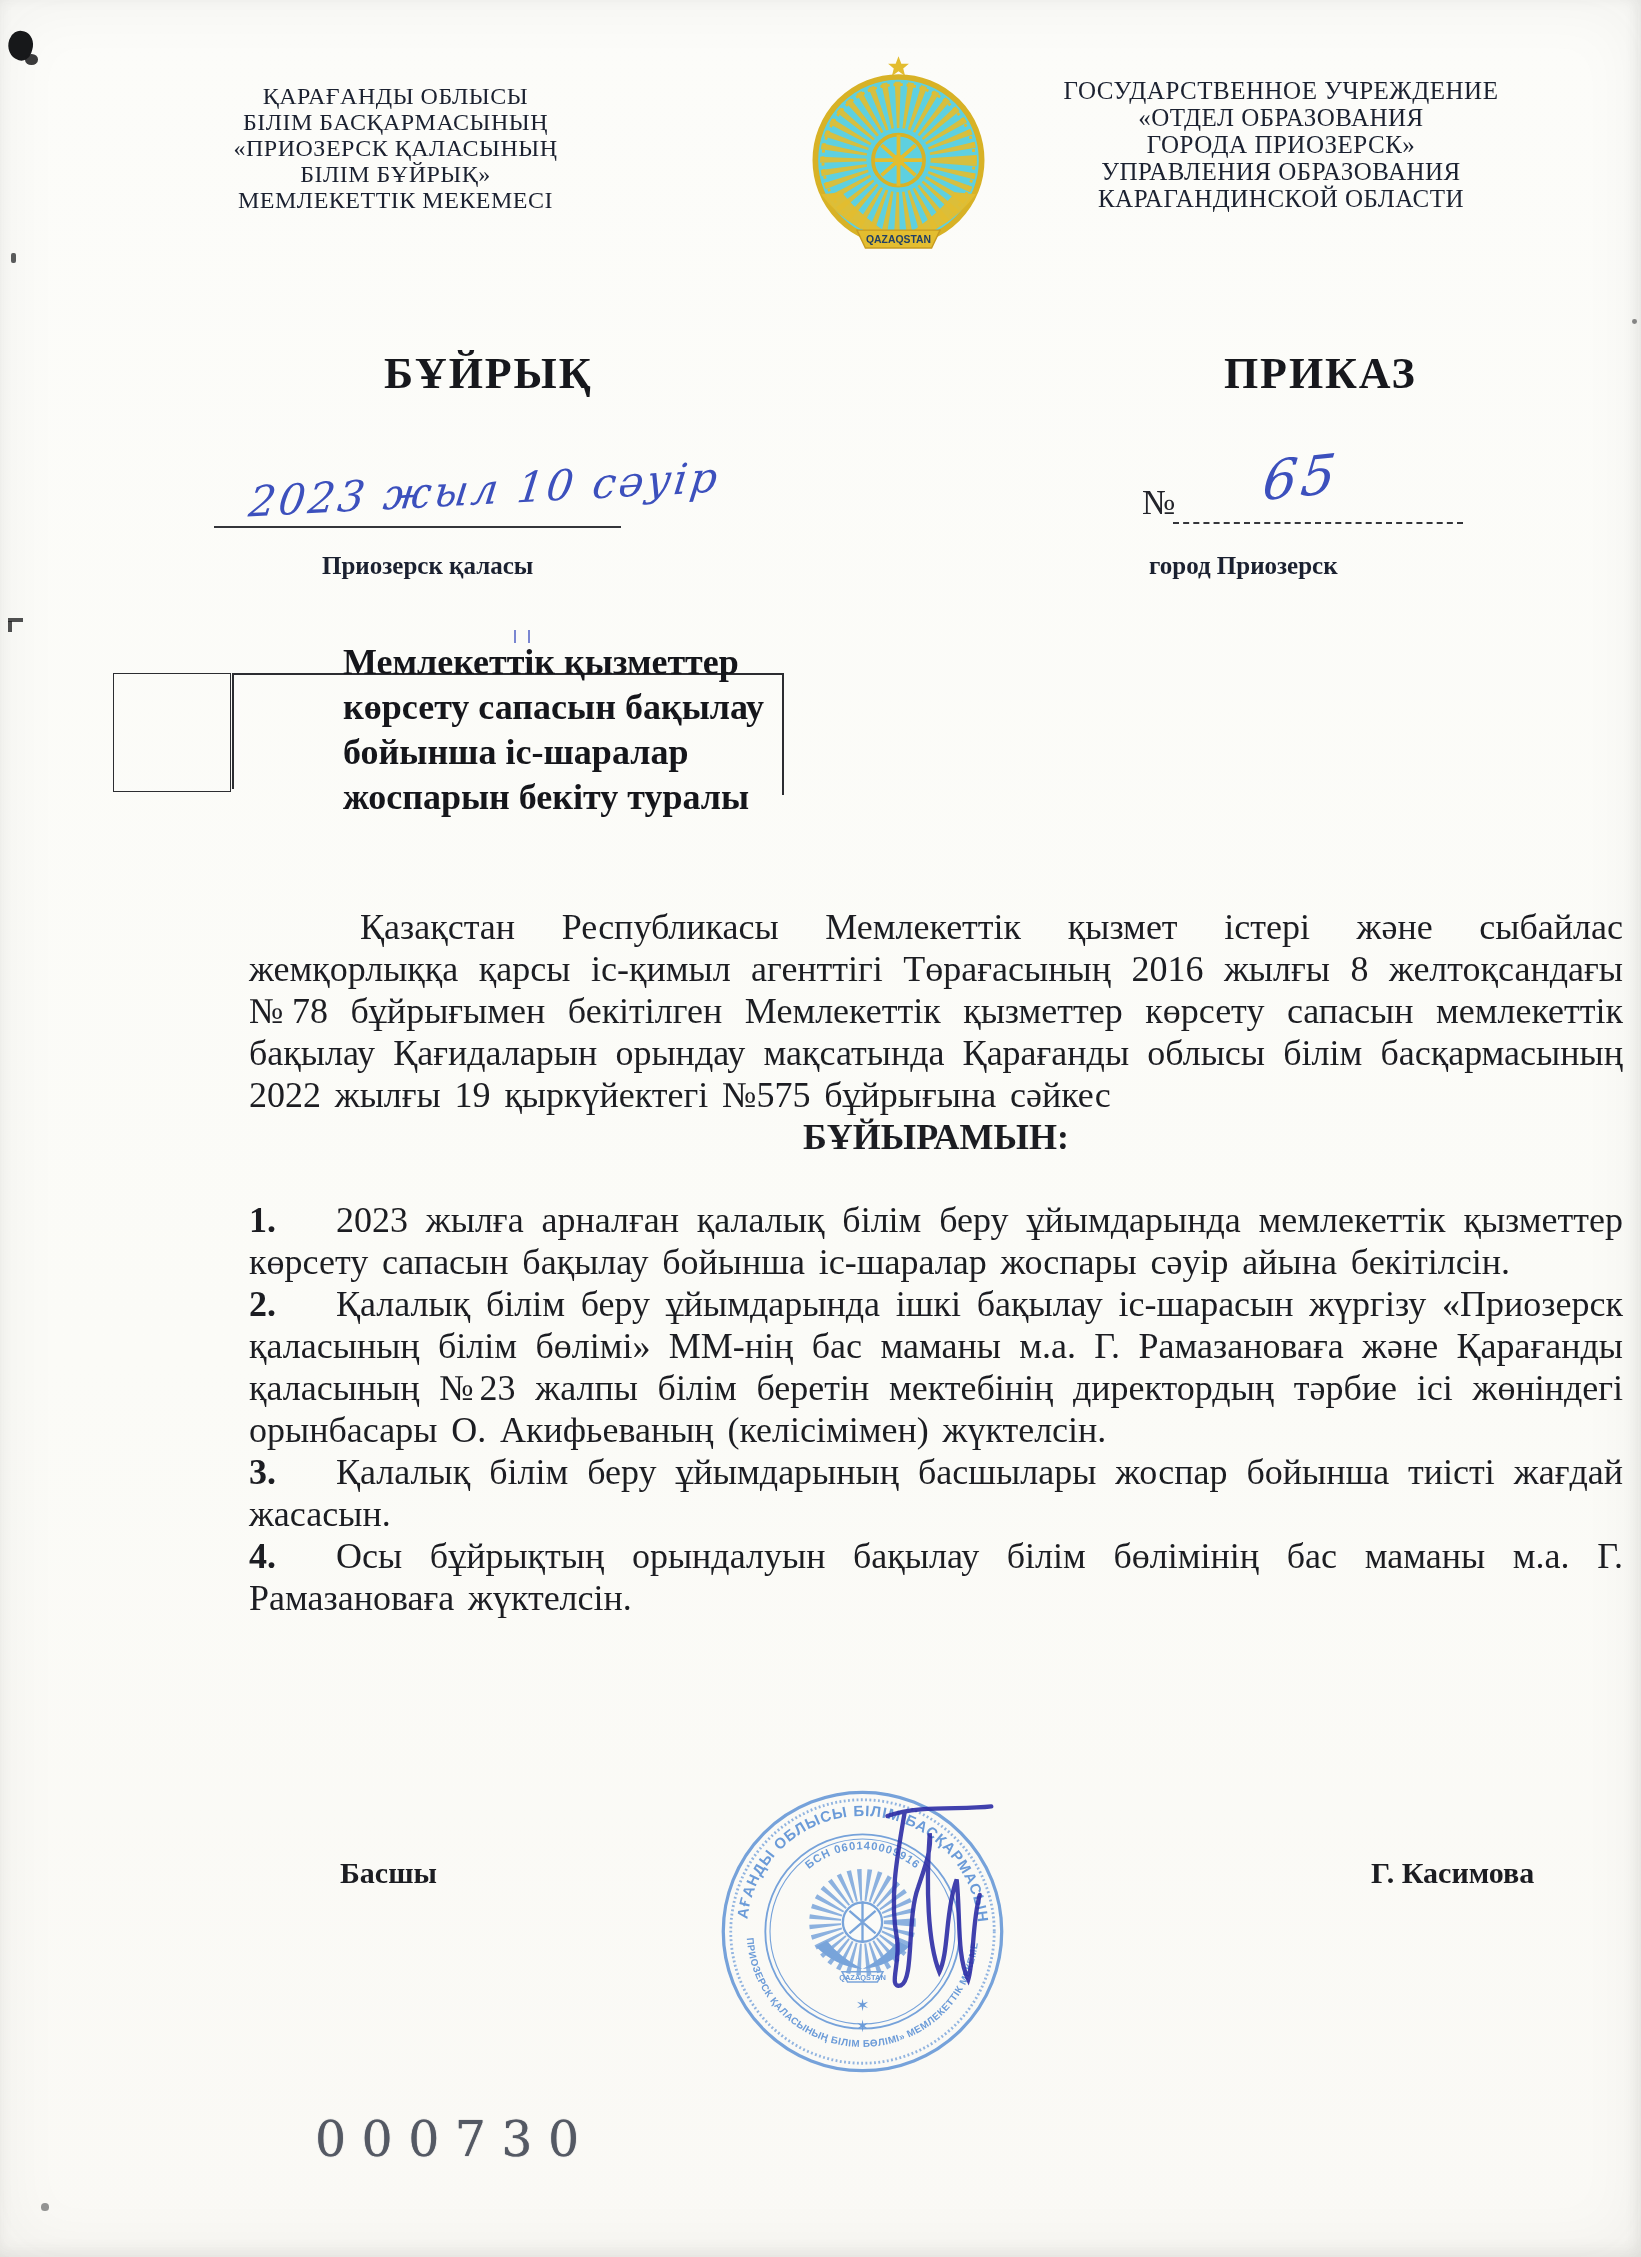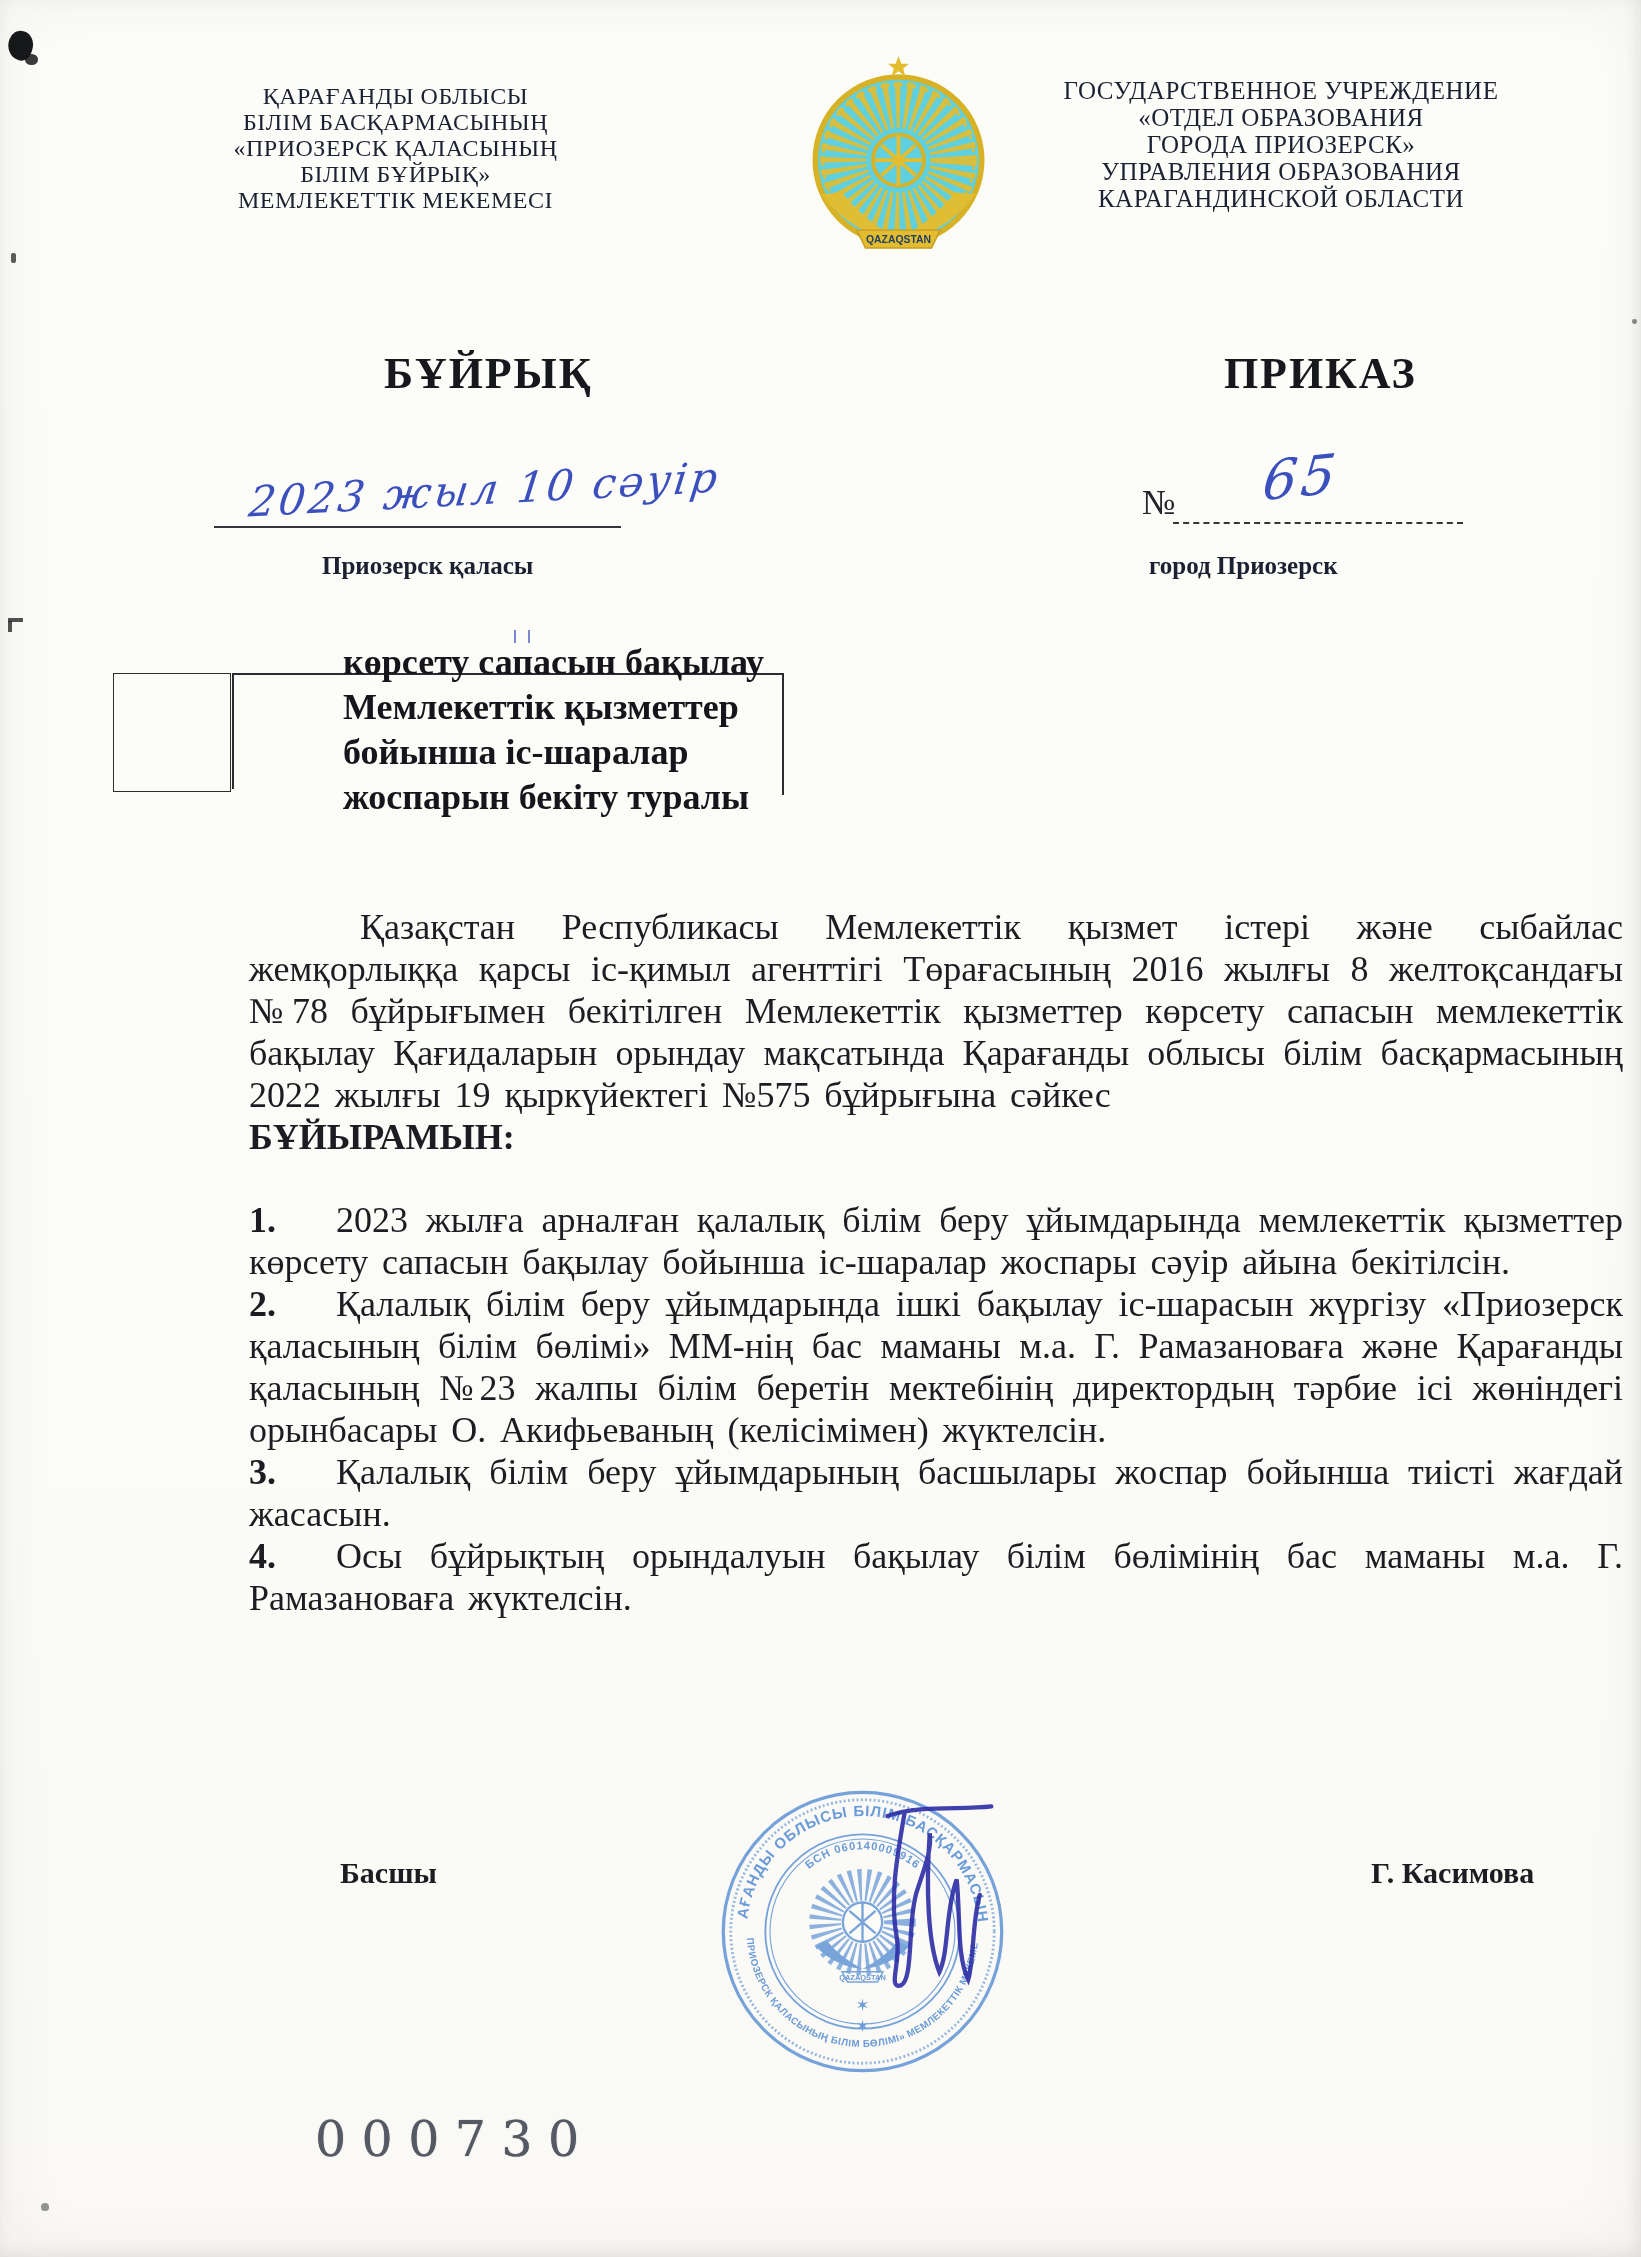--- a/index.html
+++ b/index.html
@@ -26,21 +26,21 @@
   .uline.dashy{border-bottom-style:dashed;}
   .place{font-weight:bold;font-size:25px;color:#1b2130;text-align:left;}
   .num-label{left:1142px;top:483px;font-size:35px;color:#23242a;}
   
   .subject{left:343px;top:640px;width:454px;font-weight:bold;font-size:36px;line-height:45px;color:#15161b;}
   .boxline{border-color:#2c2d31;}
   
   .bodyblock{left:229px;top:906px;width:1374px;font-size:36px;line-height:42px;text-align:justify;word-spacing:4.8px;margin-left:20px;}
   .bodyblock p{margin:0;}
   .para{text-indent:111px;}
-  .resolve{font-weight:bold;text-align:left;}
+  .resolve{font-weight:bold;text-align:center;}
   .items{margin-top:41px;}
   .item{margin:0;}
   .inum{font-weight:bold;margin-right:60px;}
   
   .sig-pos{left:340px;top:1856px;font-size:30px;font-weight:bold;}
   .sig-name{left:1371px;top:1856px;font-size:30px;font-weight:bold;}
   
   .docnum{
     left:315px;top:2111px;font-family:"DejaVu Serif",serif;font-size:49px;
     letter-spacing:15.4px;color:#3e4350;opacity:.88;text-shadow:0 0 1px #5a5f6a;
@@ -107,22 +107,22 @@
   <div class="abs ink hand-num">65</div>
   <div class="abs uline dashy" style="left:1173px;top:522px;width:290px;"></div>
   <div class="abs place" style="left:1149px;top:552px;width:319px;">город Приозерск</div>
 
   <div class="abs boxline" style="left:113px;top:673px;width:116px;height:117px;border:1.9px solid #2c2d31;"></div>
   <div class="abs boxline" style="left:232px;top:673px;width:552px;border-top:2.4px solid #2c2d31;"></div>
   <div class="abs boxline" style="left:232px;top:673px;height:116px;border-left:2.4px solid #2c2d31;"></div>
   <div class="abs boxline" style="left:782px;top:673px;height:122px;border-left:2.4px solid #2c2d31;"></div>
 
   <div class="abs subject">
+    <div>Мемлекеттік қызметтер</div>
     <div>көрсету сапасын бақылау</div>
-    <div>Мемлекеттік қызметтер</div>
     <div>бойынша іс-шаралар</div>
     <div>жоспарын бекіту туралы</div>
   </div>
 
   <div class="abs bodyblock">
     <p class="para">Қазақстан Республикасы Мемлекеттік қызмет істері және сыбайлас жемқорлыққа қарсы іс-қимыл агенттігі Төрағасының 2016 жылғы 8 желтоқсандағы №78 бұйрығымен бекітілген Мемлекеттік қызметтер көрсету сапасын мемлекеттік бақылау Қағидаларын орындау мақсатында Қарағанды облысы білім басқармасының 2022 жылғы 19 қыркүйектегі №575 бұйрығына сәйкес</p>
     <p class="resolve">БҰЙЫРАМЫН:</p>
     <div class="items">
       <p class="item"><span class="inum">1.</span><span>2023 жылға арналған қалалық білім беру ұйымдарында мемлекеттік қызметтер көрсету сапасын бақылау бойынша іс-шаралар жоспары сәуір айына бекітілсін.</span></p>
       <p class="item"><span class="inum">2.</span><span>Қалалық білім беру ұйымдарында ішкі бақылау іс-шарасын жүргізу «Приозерск қаласының білім бөлімі» ММ-нің бас маманы м.а. Г. Рамазановаға және Қарағанды қаласының №23 жалпы білім беретін мектебінің директордың тәрбие ісі жөніндегі орынбасары О. Акифьеваның (келісімімен) жүктелсін.</span></p>

